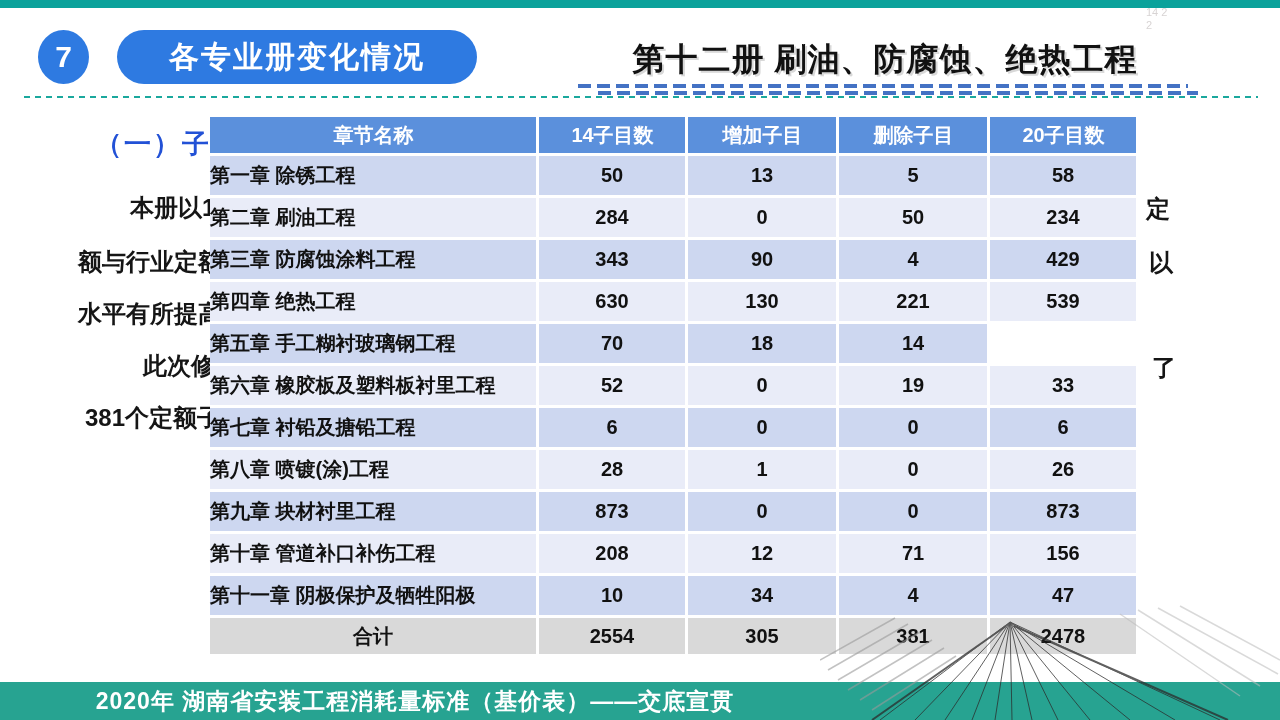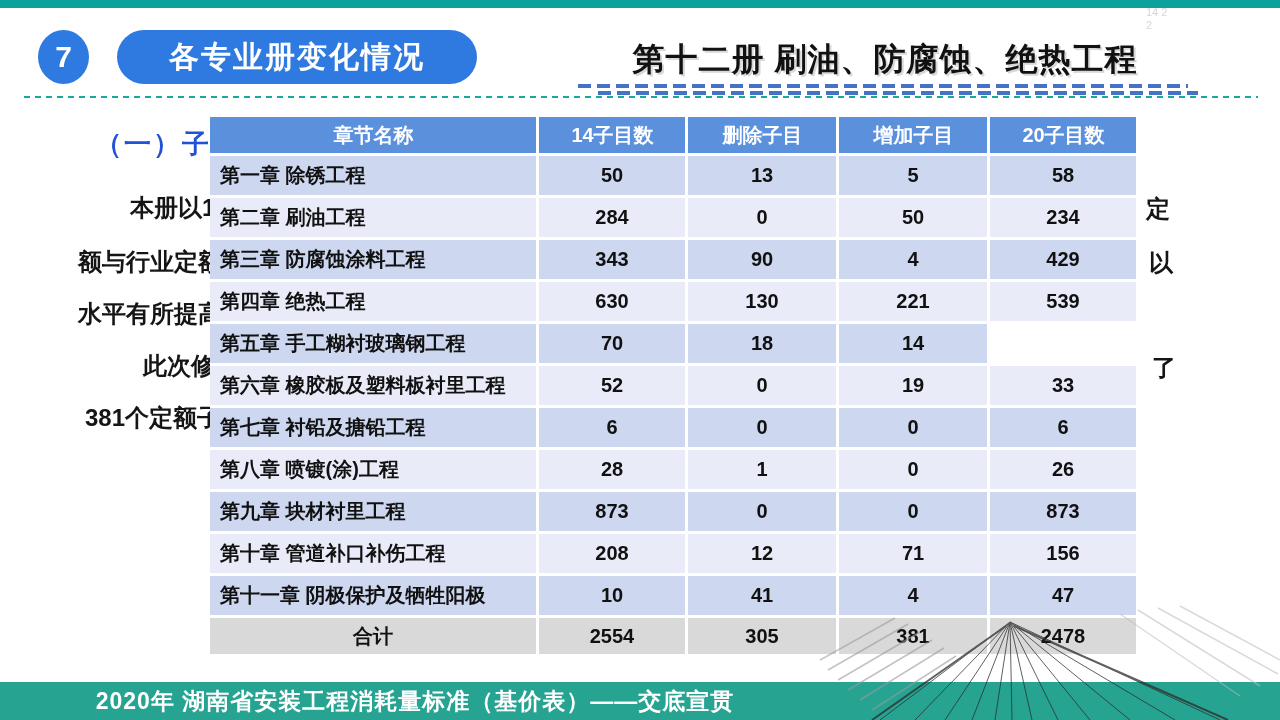--- a/index.html
+++ b/index.html
@@ -21,21 +21,21 @@
   .dash2{left:598px;top:91px;width:600px;}
   .tealdots{position:absolute;left:24px;top:96px;width:1234px;height:2px;
     background:repeating-linear-gradient(90deg,#1aa89d 0 6px,transparent 6px 11px);}
   
   .bgtxt{position:absolute;z-index:1;color:#151515;font-size:24px;font-weight:bold;white-space:nowrap;}
   .bghead{position:absolute;z-index:1;color:#2251d6;font-size:27px;font-weight:bold;white-space:nowrap;letter-spacing:2px;}
   
   .tbl{position:absolute;z-index:2;left:210px;top:117px;width:926px;background:#ffffff;}
   .trow{display:grid;grid-template-columns:326px 146px 148px 148px 146px;column-gap:3px;margin-bottom:3px;}
   .cell{display:flex;align-items:center;justify-content:center;font-weight:bold;color:#111;font-size:20px;}
-  .cell.name{justify-content:flex-start;padding-left:10px;}
+  .cell.name{justify-content:flex-start;padding-left:0;}
   .thead .cell{background:#5b90dc;color:#fff;height:36px;font-size:20px;justify-content:center;padding-left:1px;}
   .drow .cell{height:39px;}
   .drow.odd .cell{background:#cdd7f0;}
   .drow.even .cell{background:#e9ecf8;}
   .trowtotal .cell{background:#d9d9d9;height:36px;justify-content:center;padding-left:0;}
   
   .footer{position:absolute;z-index:2;left:0;top:682px;width:1280px;height:46px;background:#27a391;}
   .footer-text{position:absolute;left:0;top:0;width:830px;height:38px;display:flex;align-items:center;
                justify-content:center;color:#fff;font-size:23px;font-weight:bold;letter-spacing:1px;}
   .bridge{position:absolute;z-index:3;left:820px;top:600px;pointer-events:none;}
@@ -67,22 +67,22 @@
   <div class="bgtxt" style="left:143px;top:350px;">此次修编</div>
   <div class="bgtxt" style="left:85px;top:402px;">381个定额子</div>
   <div class="bgtxt" style="left:1146px;top:193px;">定</div>
   <div class="bgtxt" style="left:1149px;top:247px;">以</div>
   <div class="bgtxt" style="left:1152px;top:352px;">了</div>
 
   <div class="tbl">
     <div class="trow thead">
       <div class="cell">章节名称</div>
       <div class="cell">14子目数</div>
+      <div class="cell">增加子目</div>
       <div class="cell">删除子目</div>
-      <div class="cell">增加子目</div>
       <div class="cell">20子目数</div>
     </div>
     <div id="tbody">
         <div class="trow drow odd">
           <div class="cell name">第一章 除锈工程</div>
           <div class="cell">50</div>
           <div class="cell">13</div>
           <div class="cell">5</div>
           <div class="cell">58</div>
         </div>
@@ -144,21 +144,21 @@
         <div class="trow drow even">
           <div class="cell name">第十章 管道补口补伤工程</div>
           <div class="cell">208</div>
           <div class="cell">12</div>
           <div class="cell">71</div>
           <div class="cell">156</div>
         </div>
         <div class="trow drow odd">
           <div class="cell name">第十一章 阴极保护及牺牲阳极</div>
           <div class="cell">10</div>
-          <div class="cell">41</div>
+          <div class="cell">34</div>
           <div class="cell">4</div>
           <div class="cell">47</div>
         </div>
       </div>
     <div class="trow trowtotal">
       <div class="cell">合计</div>
       <div class="cell">2554</div>
       <div class="cell">305</div>
       <div class="cell">381</div>
       <div class="cell">2478</div>

